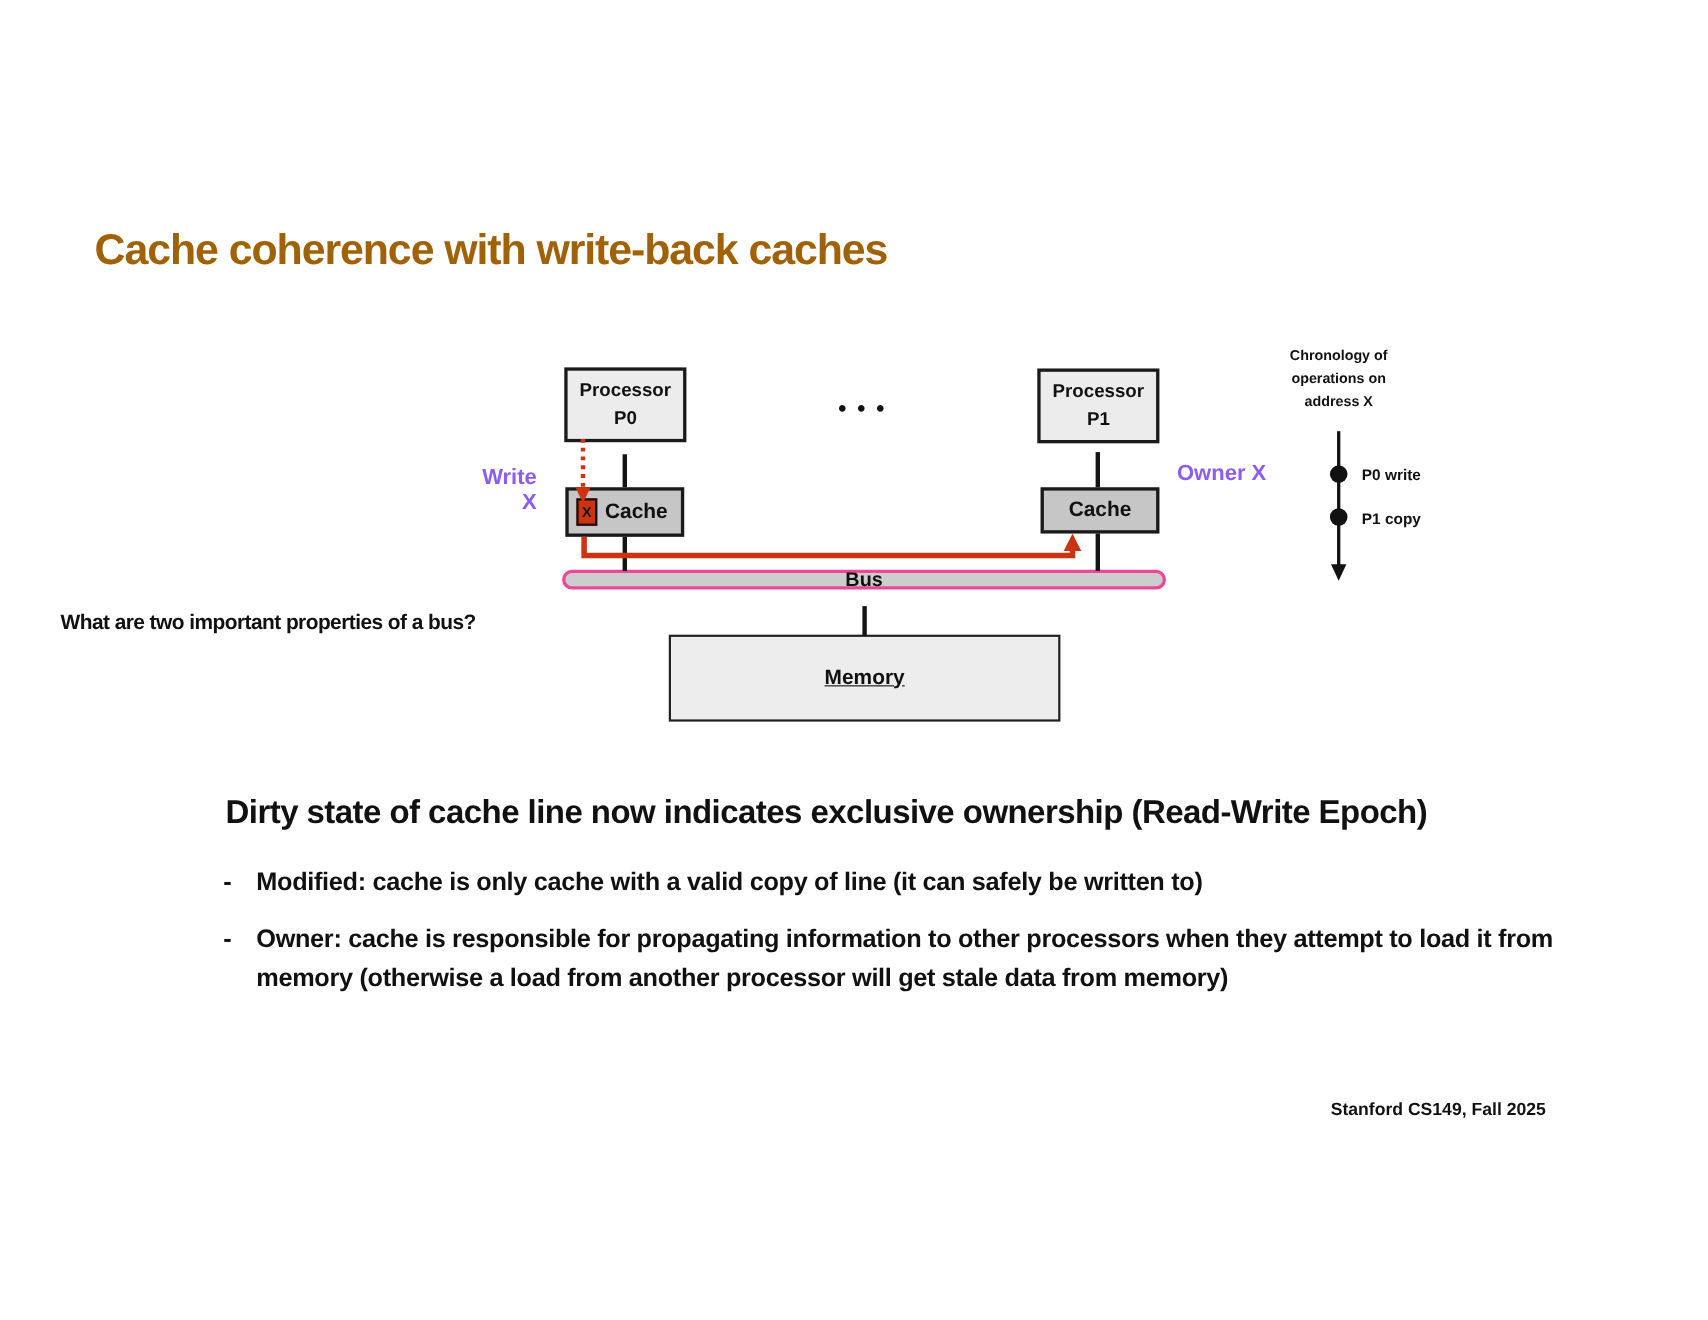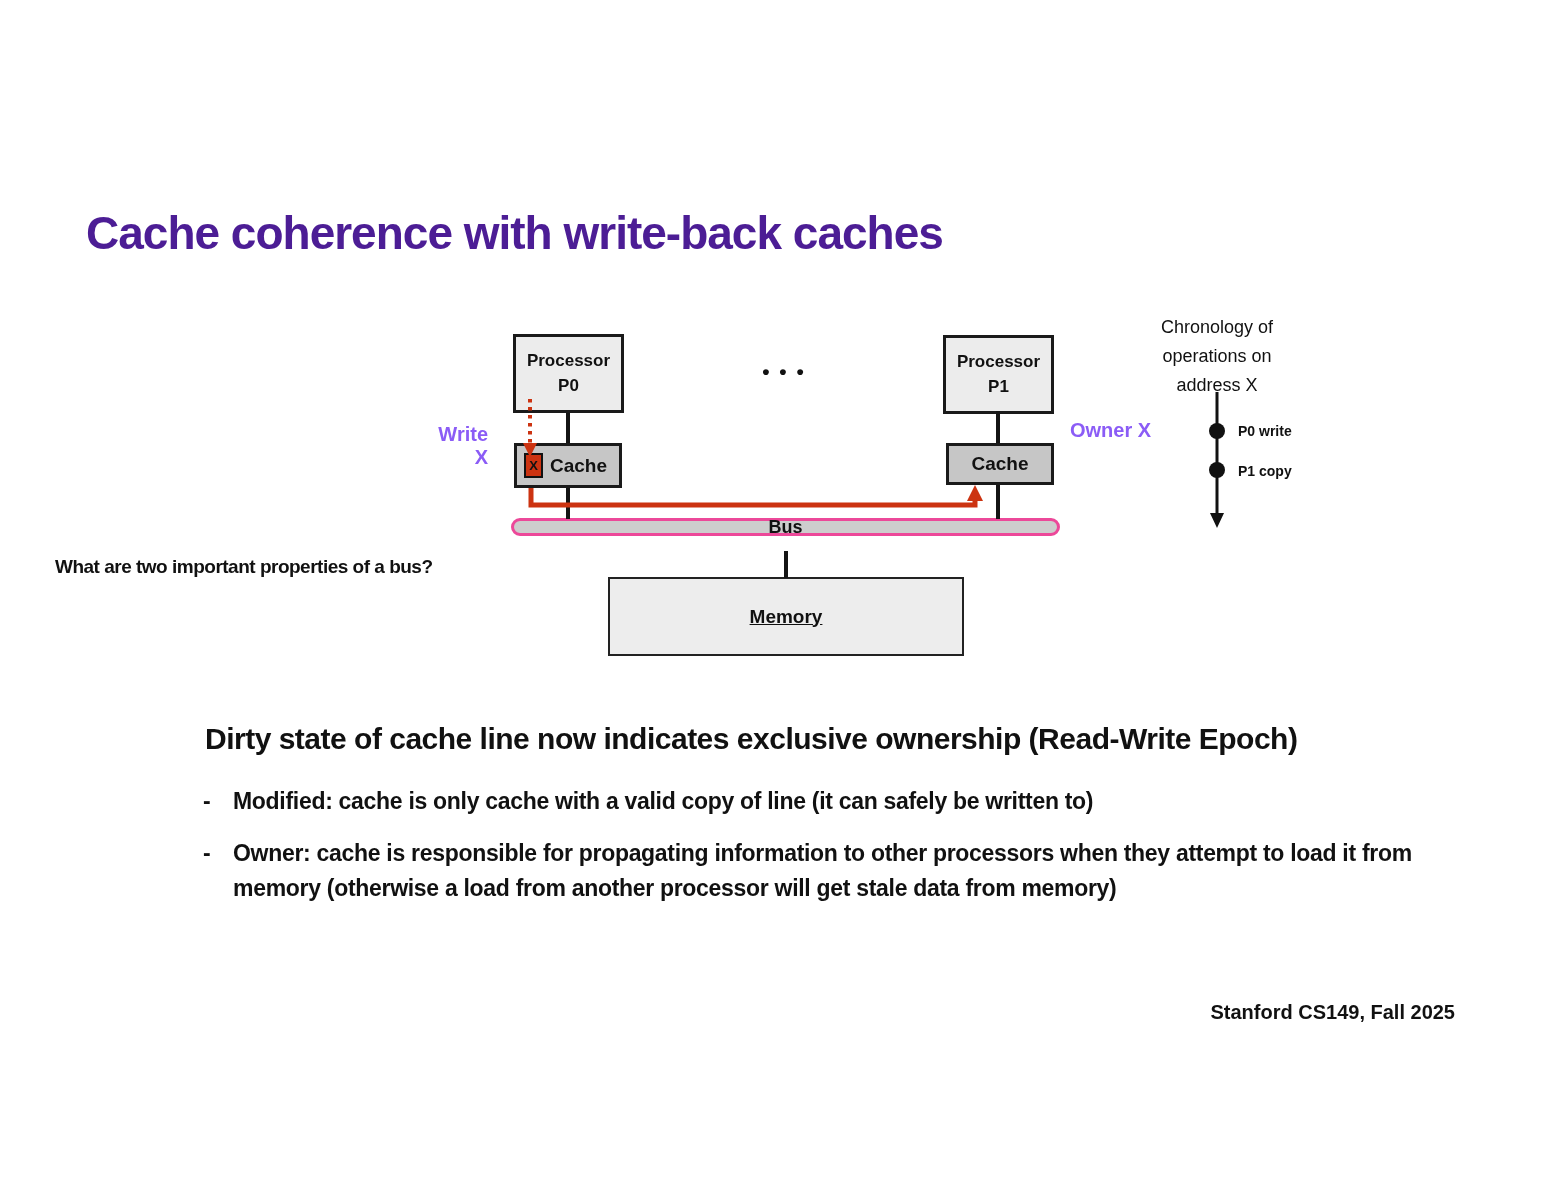--- a/index.html
+++ b/index.html
@@ -3,29 +3,29 @@
 <meta charset="utf-8">
 <style>
   html,body{margin:0;padding:0;background:#ffffff;}
   .slide{
     position:relative;width:1553px;height:1200px;background:#ffffff;overflow:hidden;
     font-family:"Liberation Sans",sans-serif;color:#111;
   }
   .abs{position:absolute;}
   
   .title{
-    left:86px;top:206px;font-size:46px;font-weight:700;letter-spacing:-1px;color:#4c1d95;
+    left:86px;top:206px;font-size:39px;font-weight:700;letter-spacing:-1px;color:#a16207;
   }
   
   .box{
     box-sizing:border-box;border:3px solid #1a1a1a;display:flex;align-items:center;justify-content:center;
     text-align:center;z-index:1;
   }
   .proc{
-    width:111px;height:79px;background:#ececec;font-size:17px;font-weight:700;line-height:1.45;
+    width:111px;height:68px;background:#ececec;font-size:17px;font-weight:700;line-height:1.45;
   }
   .proc-p0{left:513px;top:334px;}
   .proc-p1{left:943px;top:335px;}
   .cache{
     width:108px;height:45px;background:#c6c6c6;font-size:19px;font-weight:700;
   }
   .cache-p0{left:514px;top:443px;justify-content:flex-start;padding-left:7px;}
   .cache-p1{left:946px;top:443px;height:42px;}
   .xtag{
     box-sizing:border-box;width:19px;height:25px;background:#cc3311;border:2px solid #111;
@@ -43,41 +43,41 @@
     border-radius:17px;box-sizing:border-box;display:flex;align-items:center;justify-content:center;
     font-size:18px;font-weight:700;z-index:1;
   }
   .memory{
     left:608px;top:577px;width:356px;height:79px;background:#ededed;border:2px solid #222;
     box-sizing:border-box;display:flex;align-items:center;justify-content:center;
     font-size:19px;font-weight:700;z-index:1;text-decoration:underline;
   }
   
   .chron-head{
-    left:1150px;top:313px;width:134px;text-align:center;font-size:18px;font-weight:400;line-height:1.6;
+    left:1150px;top:313px;width:134px;text-align:center;font-size:13px;font-weight:700;line-height:1.6;
   }
   .chron-event{font-size:14px;font-weight:700;}
   .ev0{left:1238px;top:423px;}
   .ev1{left:1238px;top:463px;}
   
   .question{
     left:55px;top:554px;width:500px;font-size:19px;font-weight:700;line-height:1.35;letter-spacing:-0.5px;
   }
   
   .body-heading{
     left:205px;top:722px;font-size:30px;font-weight:700;letter-spacing:-0.5px;
   }
   .bullets{
     left:203px;top:784px;width:1242px;display:flex;flex-direction:column;gap:16px;
   }
   .bullet{display:flex;align-items:flex-start;}
   .bullet .dash{flex:0 0 30px;font-size:23px;font-weight:700;line-height:1.55;}
   .bullet .btxt{flex:1;font-size:23px;font-weight:700;line-height:1.55;letter-spacing:-0.3px;}
   .footer{
-    left:1160px;top:1001px;width:295px;text-align:right;font-size:20px;font-weight:700;
+    left:1160px;top:1001px;width:295px;text-align:center;font-size:16px;font-weight:700;
   }
   svg.overlay{position:absolute;left:0;top:0;z-index:2;pointer-events:none;}
 </style>
 </head>
 <body>
 
 <div class="slide">
 
   <div class="abs title">Cache coherence with write-back caches</div>
 

